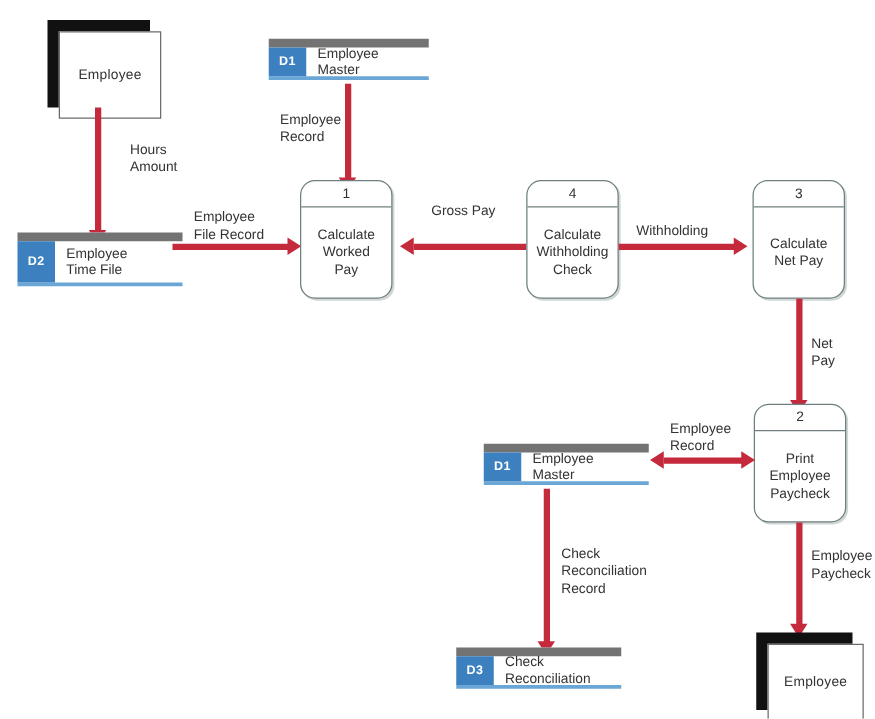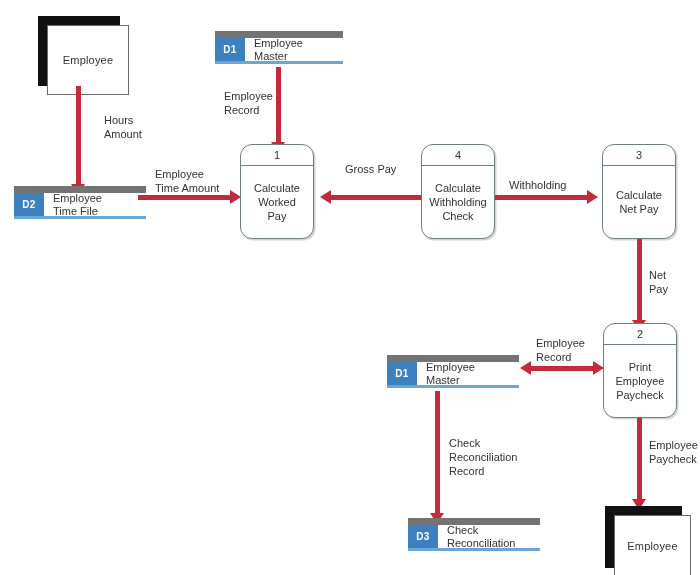--- a/index.html
+++ b/index.html
@@ -177,35 +177,35 @@
     </div>
   </div>
 
   <div class="flow-v" style="left:276px; top:67px; height:77px;"></div>
   <div class="arrow down" style="left:271px; top:142px;"></div>
   <div class="flabel left" style="left:224px; top:89px;">
     <div>Employee</div>
     <div>Record</div>
   </div>
 
-  <div class="store" style="left:14px; top:186px; width:132px; height:33px;">
+  <div class="store" style="left:14px; top:186px; width:132px; height:43px;">
     <div class="tag">D2</div>
     <div class="name">
       <div>
         <div>Employee</div>
         <div>Time File</div>
       </div>
     </div>
   </div>
 
   <div class="flow-h" style="left:138px; top:195px; width:96px;"></div>
   <div class="arrow right" style="left:230px; top:190px;"></div>
   <div class="flabel left" style="left:155px; top:167px;">
     <div>Employee</div>
-    <div>Time Amount</div>
+    <div>File Record</div>
   </div>
 
   <div class="process" style="left:240px; top:144px; width:74px; height:95px;">
     <div class="num">1</div>
     <div class="body">
       <div>
         <div>Calculate</div>
         <div>Worked</div>
         <div>Pay</div>
       </div>
@@ -289,21 +289,21 @@
     <div>Record</div>
   </div>
 
   <div class="flow-v" style="left:637px; top:418px; height:84px;"></div>
   <div class="arrow down" style="left:632px; top:499px;"></div>
   <div class="flabel left" style="left:649px; top:438px;">
     <div>Employee</div>
     <div>Paycheck</div>
   </div>
 
-  <div class="store" style="left:408px; top:518px; width:132px; height:33px;">
+  <div class="store" style="left:365px; top:518px; width:132px; height:33px;">
     <div class="tag">D3</div>
     <div class="name">
       <div>
         <div>Check</div>
         <div>Reconciliation</div>
       </div>
     </div>
   </div>
 
   <div class="entity" style="left:605px; top:506px; width:77px; height:62px;">

